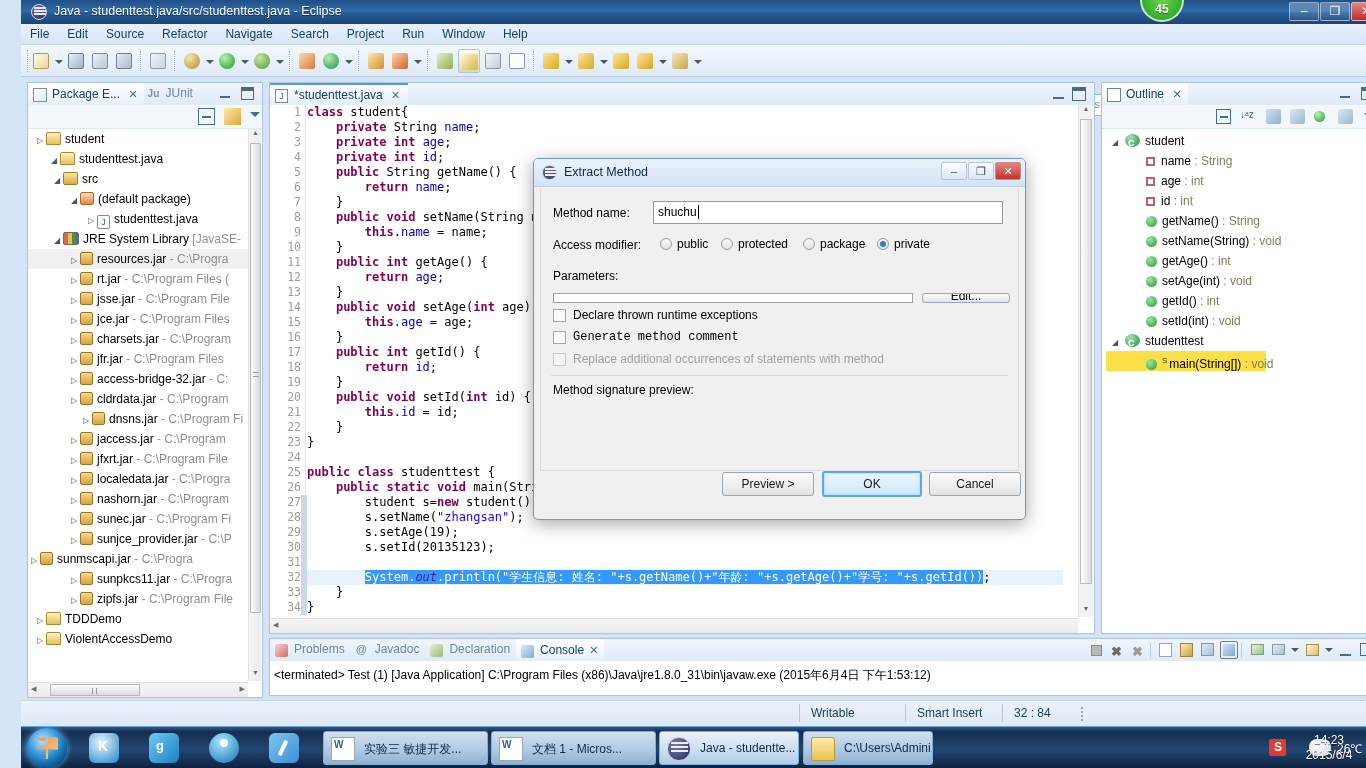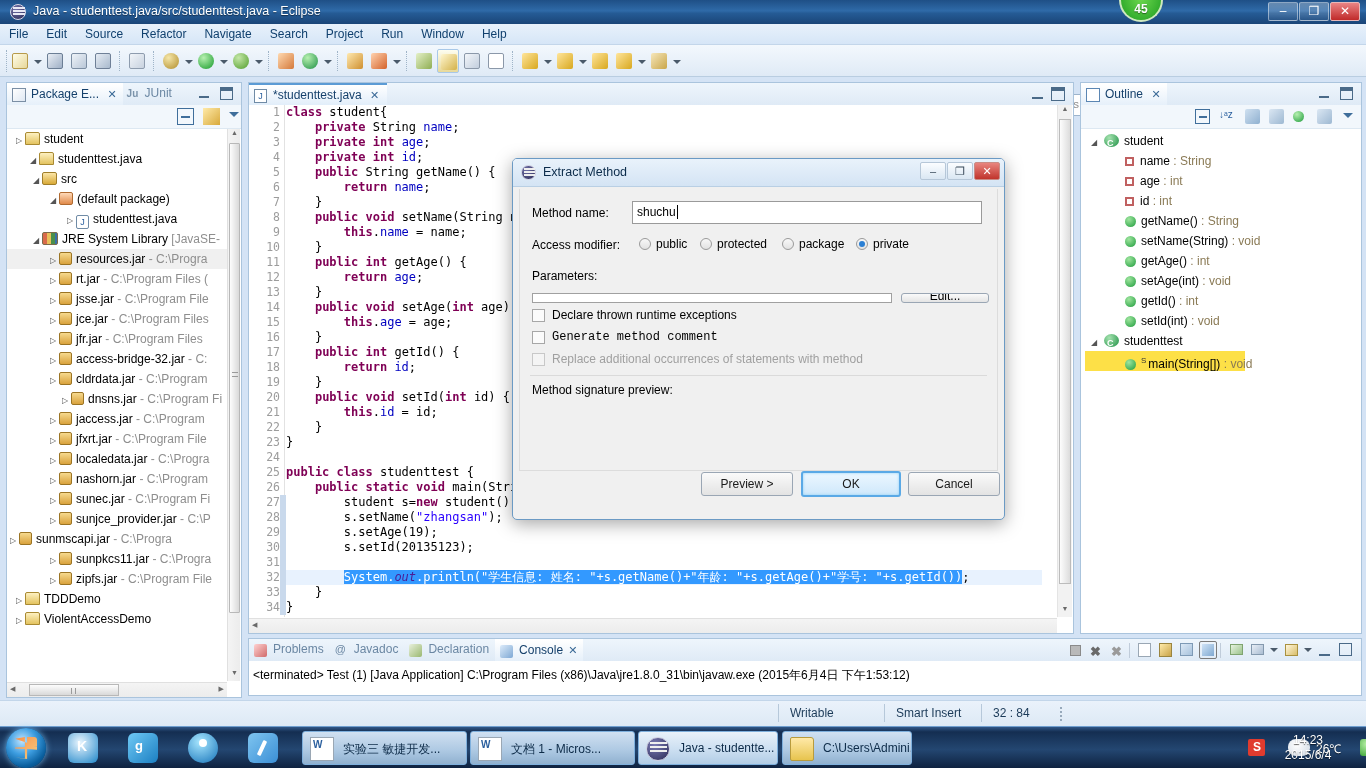--- a/index.html
+++ b/index.html
@@ -3,21 +3,21 @@
 <meta charset="utf-8">
 <style>
   * { box-sizing: border-box; margin: 0; padding: 0; }
   html, body {
     width: 1366px; height: 768px;
     font-family: "Liberation Sans", sans-serif;
     font-size: 12px;
     overflow: hidden;
     background: #d4e3f5;
   }
-  #app { position: relative; width: 1127px; height: 768px; }
+  #app { position: relative; width: 1127px; height: 768px; margin-left: 21px; }
 
   
   .titlebar {
     position: absolute; top: 0; left: 0; width: 1366px; height: 24px;
     background: linear-gradient(to bottom, #1f4f86 0%, #2f6aa8 45%, #255b95 55%, #1a4578 100%);
     color: #fff;
   }
   .titlebar .tb-text {
     position: absolute; left: 33px; top: 4px; font-size: 12.5px;
     color: #ffffff; white-space: nowrap; text-shadow: 0 1px 1px rgba(0,0,0,.5);
@@ -401,20 +401,21 @@
         <div class="trow" style="padding-left: 6px;"><span class="arrow">▷</span><span class="ticon" style="width: 15px; height: 13px; background: linear-gradient(rgb(253, 240, 192), rgb(227, 195, 95)); border: 1px solid rgb(169, 138, 50); border-radius: 2px 2px 0px 0px;"></span><span>student</span></div>
         <div class="trow" style="padding-left: 20px;"><span class="arrow">◢</span><span class="ticon" style="width: 15px; height: 13px; background: linear-gradient(rgb(253, 240, 192), rgb(227, 195, 95)); border: 1px solid rgb(169, 138, 50); border-radius: 2px 2px 0px 0px;"></span><span>studenttest.java</span></div>
         <div class="trow" style="padding-left: 23px;"><span class="arrow">◢</span><span class="ticon" style="width: 15px; height: 13px; background: linear-gradient(rgb(251, 230, 168), rgb(216, 169, 55)); border: 1px solid rgb(160, 126, 42); border-radius: 2px;"></span><span>src</span></div>
         <div class="trow" style="padding-left: 40px;"><span class="arrow">◢</span><span class="ticon" style="width: 14px; height: 13px; background: linear-gradient(rgb(255, 217, 184), rgb(224, 138, 74)); border: 1px solid rgb(176, 106, 48);"></span><span>(default package)</span></div>
         <div class="trow" style="padding-left: 57px;"><span class="arrow">▷</span><span class="ticon" style="width: 13px; height: 14px; background: rgb(255, 255, 255); border: 1px solid rgb(111, 139, 166); color: rgb(42, 95, 158); font-size: 9px; text-align: center; line-height: 12px;">J</span><span>studenttest.java</span></div>
         <div class="trow" style="padding-left: 23px;"><span class="arrow">◢</span><span class="ticon" style="width: 16px; height: 13px; background: linear-gradient(to right, rgb(217, 106, 74) 0px, rgb(217, 106, 74) 4px, rgb(232, 192, 90) 4px, rgb(232, 192, 90) 8px, rgb(75, 143, 75) 8px, rgb(75, 143, 75) 12px, rgb(58, 111, 168) 12px, rgb(58, 111, 168) 16px); border: 1px solid rgb(122, 106, 74);"></span><span>JRE System Library</span><span class="dim"> [JavaSE-</span></div>
         <div class="trow sel-soft" style="padding-left: 40px;"><span class="arrow">▷</span><span class="ticon" style="width: 13px; height: 13px; background: linear-gradient(rgb(246, 217, 142), rgb(217, 162, 60)); border: 1px solid rgb(155, 116, 35); border-radius: 2px;"></span><span>resources.jar</span><span class="dim"> - C:\Progra</span></div>
         <div class="trow" style="padding-left: 40px;"><span class="arrow">▷</span><span class="ticon" style="width: 13px; height: 13px; background: linear-gradient(rgb(246, 217, 142), rgb(217, 162, 60)); border: 1px solid rgb(155, 116, 35); border-radius: 2px;"></span><span>rt.jar</span><span class="dim"> - C:\Program Files (</span></div>
         <div class="trow" style="padding-left: 40px;"><span class="arrow">▷</span><span class="ticon" style="width: 13px; height: 13px; background: linear-gradient(rgb(246, 217, 142), rgb(217, 162, 60)); border: 1px solid rgb(155, 116, 35); border-radius: 2px;"></span><span>jsse.jar</span><span class="dim"> - C:\Program File</span></div>
         <div class="trow" style="padding-left: 40px;"><span class="arrow">▷</span><span class="ticon" style="width: 13px; height: 13px; background: linear-gradient(rgb(246, 217, 142), rgb(217, 162, 60)); border: 1px solid rgb(155, 116, 35); border-radius: 2px;"></span><span>jce.jar</span><span class="dim"> - C:\Program Files</span></div>
+        <div class="trow" style="padding-left: 40px;"><span class="arrow">▷</span><span class="ticon" style="width: 13px; height: 13px; background: linear-gradient(rgb(246, 217, 142), rgb(217, 162, 60)); border: 1px solid rgb(155, 116, 35); border-radius: 2px;"></span><span>charsets.jar</span><span class="dim"> - C:\Program</span></div>
         <div class="trow" style="padding-left: 40px;"><span class="arrow">▷</span><span class="ticon" style="width: 13px; height: 13px; background: linear-gradient(rgb(246, 217, 142), rgb(217, 162, 60)); border: 1px solid rgb(155, 116, 35); border-radius: 2px;"></span><span>jfr.jar</span><span class="dim"> - C:\Program Files</span></div>
         <div class="trow" style="padding-left: 40px;"><span class="arrow">▷</span><span class="ticon" style="width: 13px; height: 13px; background: linear-gradient(rgb(246, 217, 142), rgb(217, 162, 60)); border: 1px solid rgb(155, 116, 35); border-radius: 2px;"></span><span>access-bridge-32.jar</span><span class="dim"> - C:</span></div>
         <div class="trow" style="padding-left: 40px;"><span class="arrow">▷</span><span class="ticon" style="width: 13px; height: 13px; background: linear-gradient(rgb(246, 217, 142), rgb(217, 162, 60)); border: 1px solid rgb(155, 116, 35); border-radius: 2px;"></span><span>cldrdata.jar</span><span class="dim"> - C:\Program</span></div>
         <div class="trow" style="padding-left: 52px;"><span class="arrow">▷</span><span class="ticon" style="width: 13px; height: 13px; background: linear-gradient(rgb(246, 217, 142), rgb(217, 162, 60)); border: 1px solid rgb(155, 116, 35); border-radius: 2px;"></span><span>dnsns.jar</span><span class="dim"> - C:\Program Fi</span></div>
         <div class="trow" style="padding-left: 40px;"><span class="arrow">▷</span><span class="ticon" style="width: 13px; height: 13px; background: linear-gradient(rgb(246, 217, 142), rgb(217, 162, 60)); border: 1px solid rgb(155, 116, 35); border-radius: 2px;"></span><span>jaccess.jar</span><span class="dim"> - C:\Program</span></div>
         <div class="trow" style="padding-left: 40px;"><span class="arrow">▷</span><span class="ticon" style="width: 13px; height: 13px; background: linear-gradient(rgb(246, 217, 142), rgb(217, 162, 60)); border: 1px solid rgb(155, 116, 35); border-radius: 2px;"></span><span>jfxrt.jar</span><span class="dim"> - C:\Program File</span></div>
         <div class="trow" style="padding-left: 40px;"><span class="arrow">▷</span><span class="ticon" style="width: 13px; height: 13px; background: linear-gradient(rgb(246, 217, 142), rgb(217, 162, 60)); border: 1px solid rgb(155, 116, 35); border-radius: 2px;"></span><span>localedata.jar</span><span class="dim"> - C:\Progra</span></div>
         <div class="trow" style="padding-left: 40px;"><span class="arrow">▷</span><span class="ticon" style="width: 13px; height: 13px; background: linear-gradient(rgb(246, 217, 142), rgb(217, 162, 60)); border: 1px solid rgb(155, 116, 35); border-radius: 2px;"></span><span>nashorn.jar</span><span class="dim"> - C:\Program</span></div>
         <div class="trow" style="padding-left: 40px;"><span class="arrow">▷</span><span class="ticon" style="width: 13px; height: 13px; background: linear-gradient(rgb(246, 217, 142), rgb(217, 162, 60)); border: 1px solid rgb(155, 116, 35); border-radius: 2px;"></span><span>sunec.jar</span><span class="dim"> - C:\Program Fi</span></div>
         <div class="trow" style="padding-left: 40px;"><span class="arrow">▷</span><span class="ticon" style="width: 13px; height: 13px; background: linear-gradient(rgb(246, 217, 142), rgb(217, 162, 60)); border: 1px solid rgb(155, 116, 35); border-radius: 2px;"></span><span>sunjce_provider.jar</span><span class="dim"> - C:\P</span></div>

